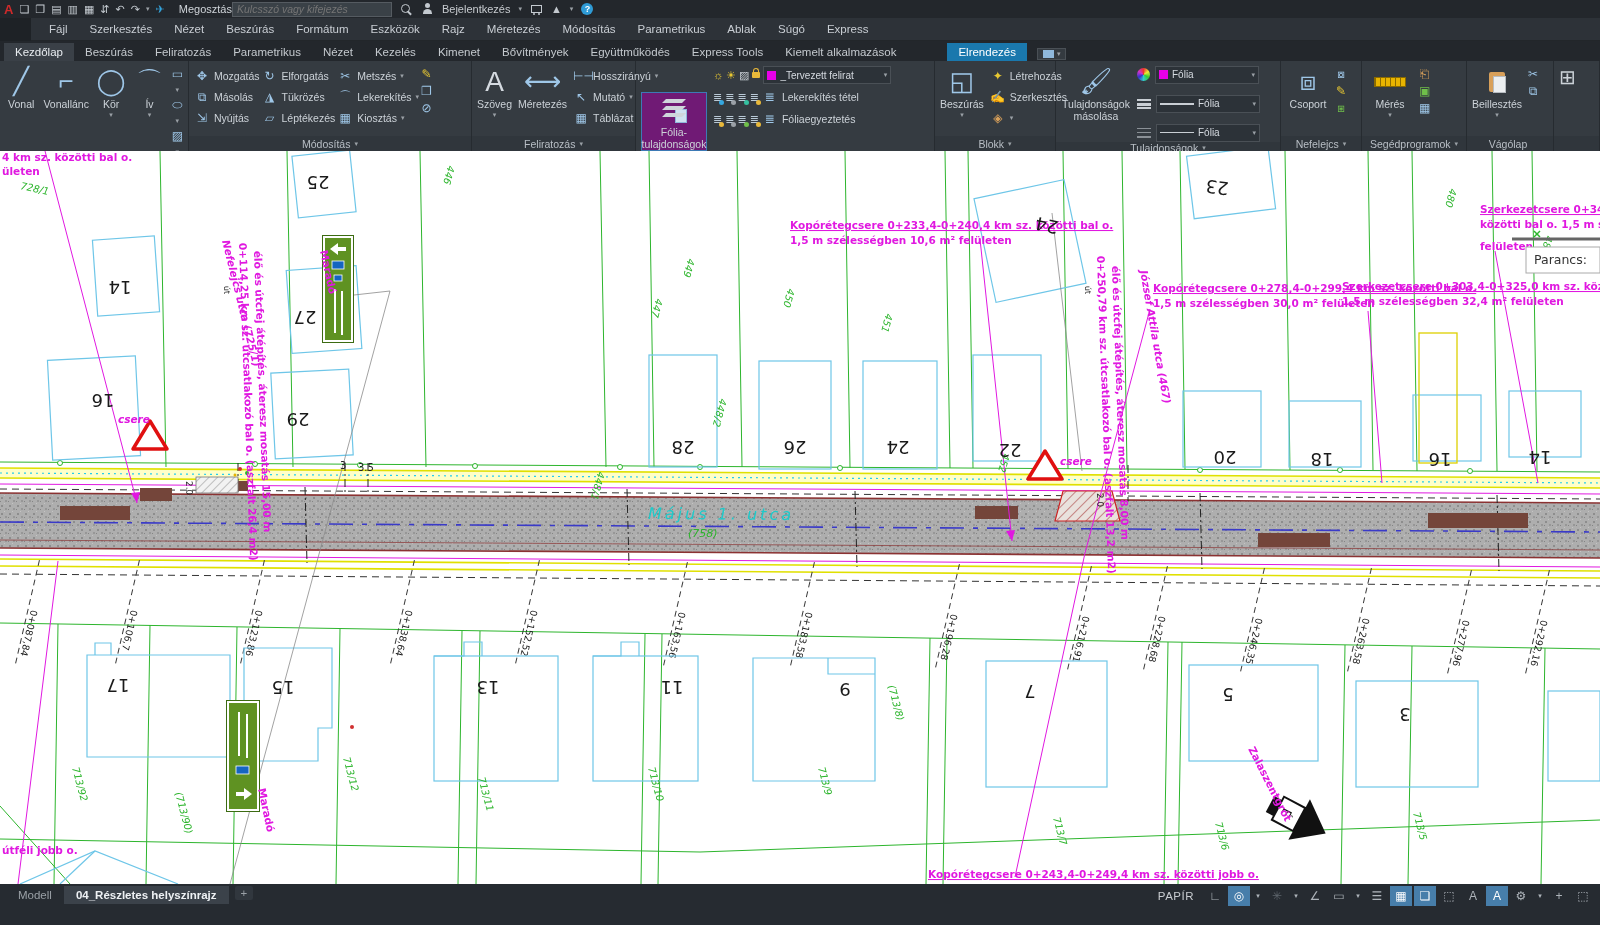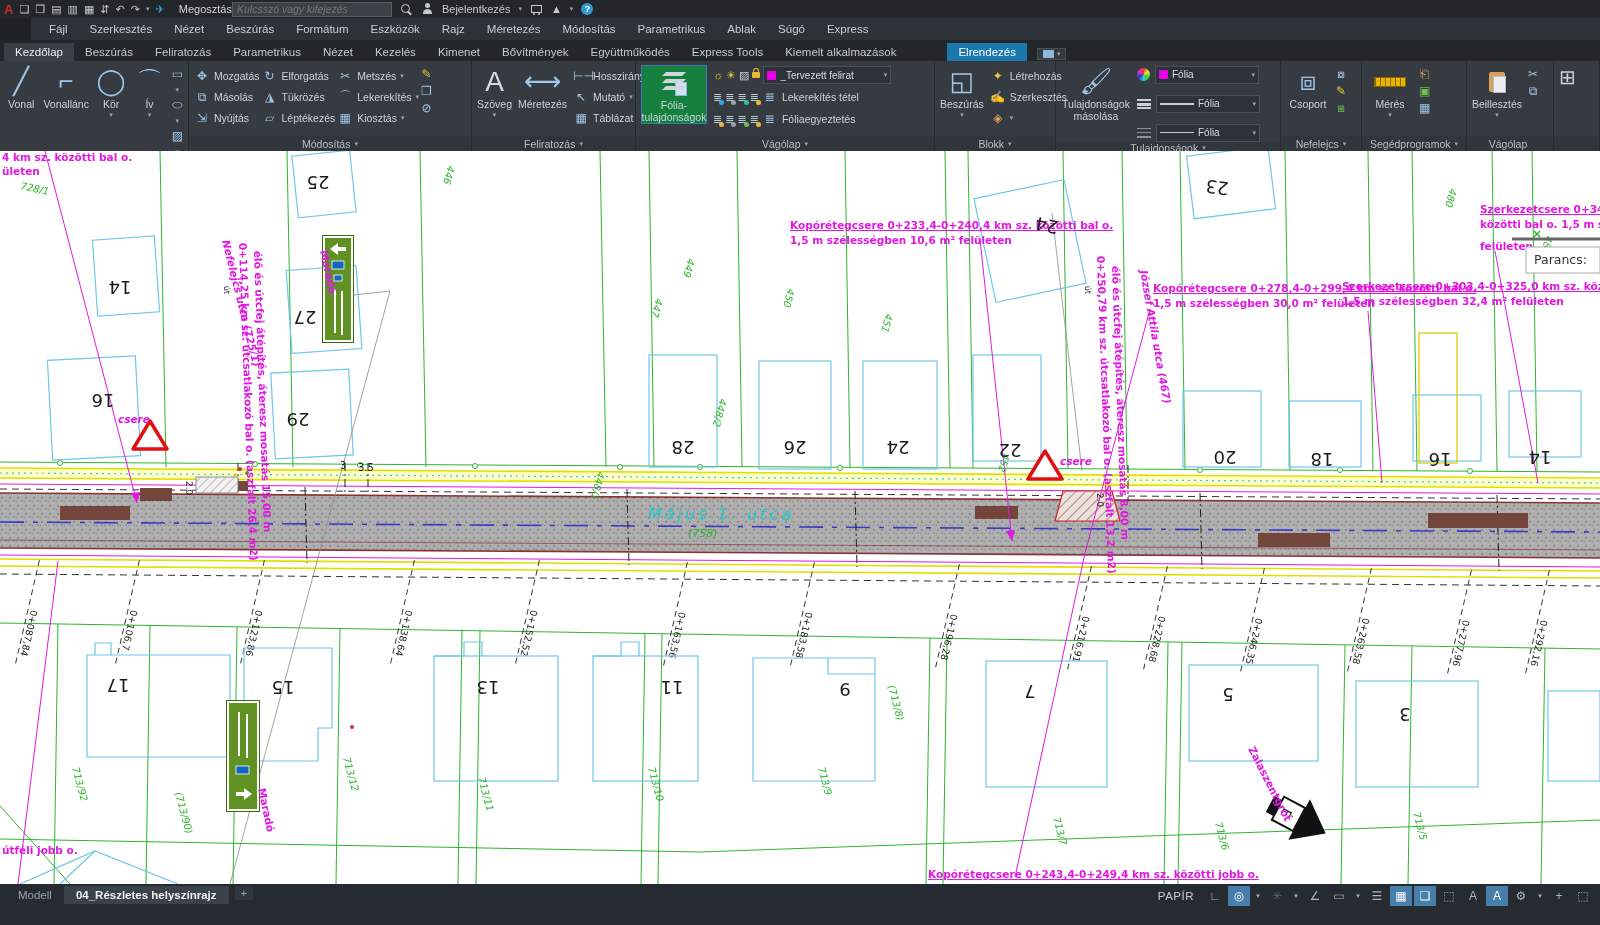--- a/index.html
+++ b/index.html
@@ -51,21 +51,21 @@
   .colgrid{display:flex;flex-direction:column;justify-content:flex-start;}
   .minicol{display:flex;flex-direction:column;gap:3px;padding-top:2px;}
   .minicol .sicon{font-size:12px;color:#9fc7e8;text-align:center;cursor:pointer;}
   .yellow{color:#e8c832 !important;}
   .green{color:#6fbf4a !important;}
   .tan{color:#d8a05a !important;}
   
   .layersic{display:flex;flex-direction:column;align-items:center;}
   .layersic i{display:block;width:20px;height:4px;background:#cfd6db;transform:skewX(-45deg);margin:1.5px 0;}
   .layersic .scr{width:10px;height:12px;background:#cfe2f0;border:1px solid #8fb8dc;margin-top:-10px;margin-left:14px;}
-  .selbig{background:#15803d;border:1px solid #3d7ab5;}
+  .selbig{background:#701a75;border:1px solid #3d7ab5;margin-top:27px;}
   .ldrop{display:flex;align-items:center;background:#2c3238;border:1px solid #4a5056;height:16px;padding:0 3px;gap:4px;min-width:120px;cursor:pointer;}
   .swatch{width:9px;height:9px;background:#e800e8;display:inline-block;}
   .ldrop .txt{flex:1;font-size:10px;color:#d5dae0;white-space:nowrap;overflow:hidden;}
   .lwline{width:34px;height:2px;background:#c9ced4;display:inline-block;}
   .togglerow{display:flex;gap:3px;align-items:center;height:20px;}
   .tog{font-size:11px;cursor:pointer;}
   .lock{width:8px;height:6px;background:#e8b83a;position:relative;border-radius:1px;display:inline-block;}
   .lock::before{content:"";position:absolute;top:-4px;left:1px;width:4px;height:3px;border:1.5px solid #e8b83a;border-bottom:none;border-radius:3px 3px 0 0;}
   .laystack{font-size:11px;color:#b9c9d6;cursor:pointer;position:relative;}
   .laystack b{position:absolute;right:-2px;bottom:-1px;width:5px;height:5px;border-radius:50%;}

